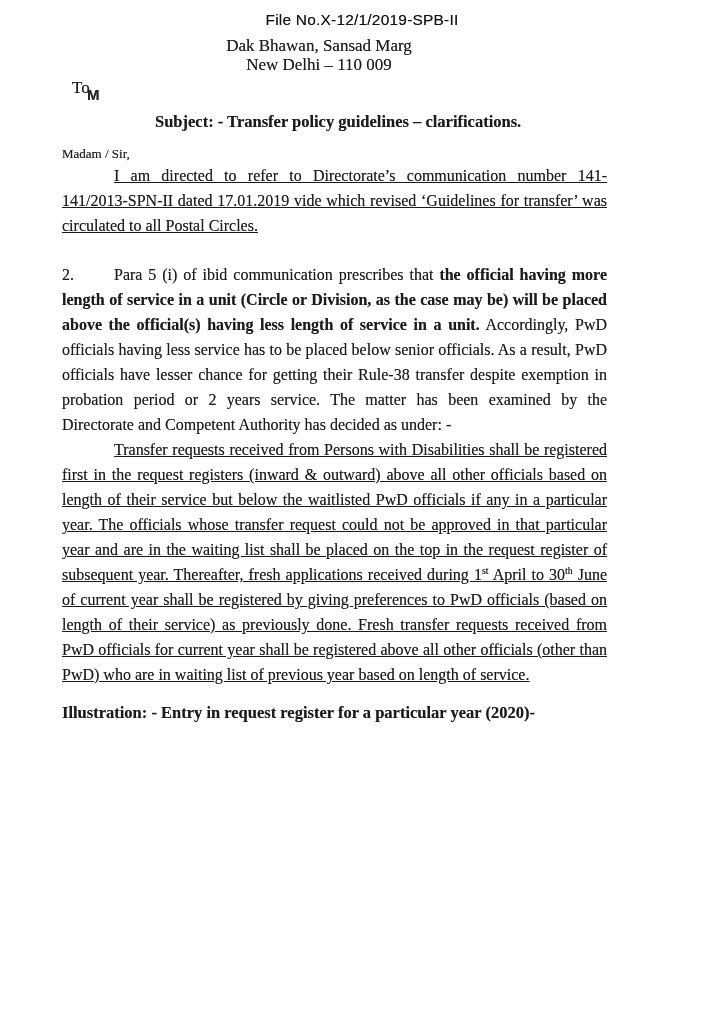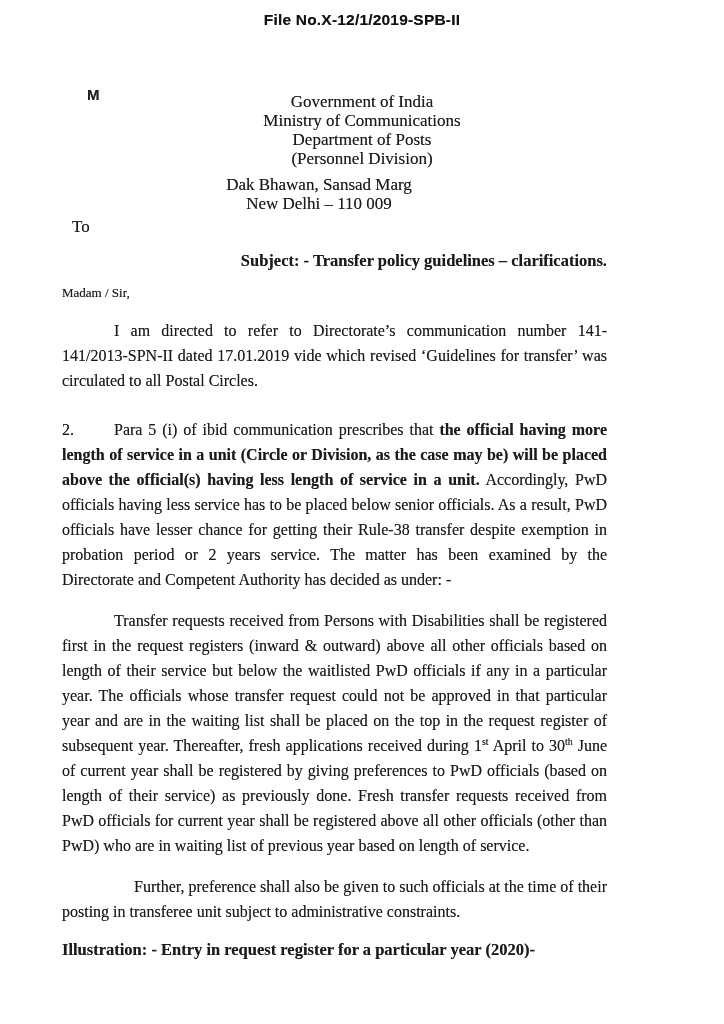--- a/index.html
+++ b/index.html
@@ -11,21 +11,21 @@
     background: #ffffff;
     overflow: hidden;
     font-family: "Liberation Serif", serif;
     color: #1b1b1b;
     text-shadow: 0 0 0.4px rgba(20,20,20,0.55);
   }
   .file-no {
     padding-top: 11px;
     text-align: center;
     font-family: "Liberation Sans", sans-serif;
-    font-weight: 700;
+    font-weight: 400;
     font-size: 15.5px;
     letter-spacing: 0.2px;
     color: #111;
   }
   .corner-mark {
     position: absolute;
     left: 87px;
     top: 86px;
     font-family: "Liberation Sans", sans-serif;
     font-weight: 700;
@@ -50,58 +50,51 @@
     padding-right: 117px;
   }
   .to-label { margin-top: 5px; font-size: 17px; line-height: 18px; padding-left: 10px; }
   .recipient-line { font-size: 17px; line-height: 18px; margin-left: 68px; }
   .subject-line {
     margin-top: 15px;
     margin-left: 93px;
     font-size: 16.5px;
     font-weight: 700;
     line-height: 19px;
-    text-align: right;
   }
   .salutation { margin-top: 14px; font-size: 13px; line-height: 18px; }
   .para {
     margin-top: 24px;
     font-size: 16px;
     line-height: 25px;
     text-align: justify;
   }
   .para.indent { text-indent: 52px; }
   .para.indent-lg { text-indent: 72px; }
-  .para.first { margin-top: 16px; }
+  .para.first { margin-top: 0; text-decoration: underline; }
   .para-num { display: inline-block; width: 52px; font-weight: 400; }
   .b { font-weight: 700; }
   sup { font-size: 0.62em; line-height: 0; vertical-align: super; }
   .illustration {
     margin-top: 16px;
     font-size: 16.5px;
     font-weight: 700;
     line-height: 20px;
     text-align: left;
   }
 </style>
 </head>
 <body>
 
 <div class="page">
 
   <div class="file-no">File No.X-12/1/2019-SPB-II</div>
 
   <div class="corner-mark">M</div>
 
-  <div class="letterhead">
-    <div>Government of India</div>
-    <div>Ministry of Communications</div>
-    <div>Department of Posts</div>
-    <div>(Personnel Division)</div>
-  </div>
 
   <div class="addr-block">
     <div>Dak Bhawan, Sansad Marg</div>
     <div>New Delhi – 110 009</div>
   </div>
 
   <div class="content">
 
     <div class="to-label">To</div>
 
@@ -111,18 +104,17 @@
     <div class="subject-line">Subject: - Transfer policy guidelines – clarifications.</div>
 
     <div class="salutation">Madam / Sir,</div>
 
     <div class="para indent first"><span>I am directed to refer to Directorate’s communication number 141-141/2013-SPN-II dated 17.01.2019 vide which revised ‘Guidelines for transfer’ was circulated to all Postal Circles.</span></div>
 
     <div class="para"><span class="para-num">2.</span><span><span>Para 5 (i) of ibid communication prescribes that </span><span class="b">the official having more length of service in a unit (Circle or Division, as the case may be) will be placed above the official(s) having less length of service in a unit.</span><span> Accordingly, PwD officials having less service has to be placed below senior officials. As a result, PwD officials have lesser chance for getting their Rule-38 transfer despite exemption in probation period or 2 years service. The matter has been examined by the Directorate and Competent Authority has decided as under: -</span></span></div>
 
     <div class="para indent first"><span>Transfer requests received from Persons with Disabilities shall be registered first in the request registers (inward &amp; outward) above all other officials based on length of their service but below the waitlisted PwD officials if any in a particular year. The officials whose transfer request could not be approved in that particular year and are in the waiting list shall be placed on the top in the request register of subsequent year. Thereafter, fresh applications received during 1</span><sup>st</sup><span> April to 30</span><sup>th</sup><span> June of current year shall be registered by giving preferences to PwD officials (based on length of their service) as previously done. Fresh transfer requests received from PwD officials for current year shall be registered above all other officials (other than PwD) who are in waiting list of previous year based on length of service.</span></div>
 
-    <div class="para indent-lg first"><span>Further, preference shall also be given to such officials at the time of their posting in transferee unit subject to administrative constraints.</span></div>
 
     <div class="illustration">Illustration: - Entry in request register for a particular year (2020)-</div>
 
   </div>
 </div>
 
 </body></html>

